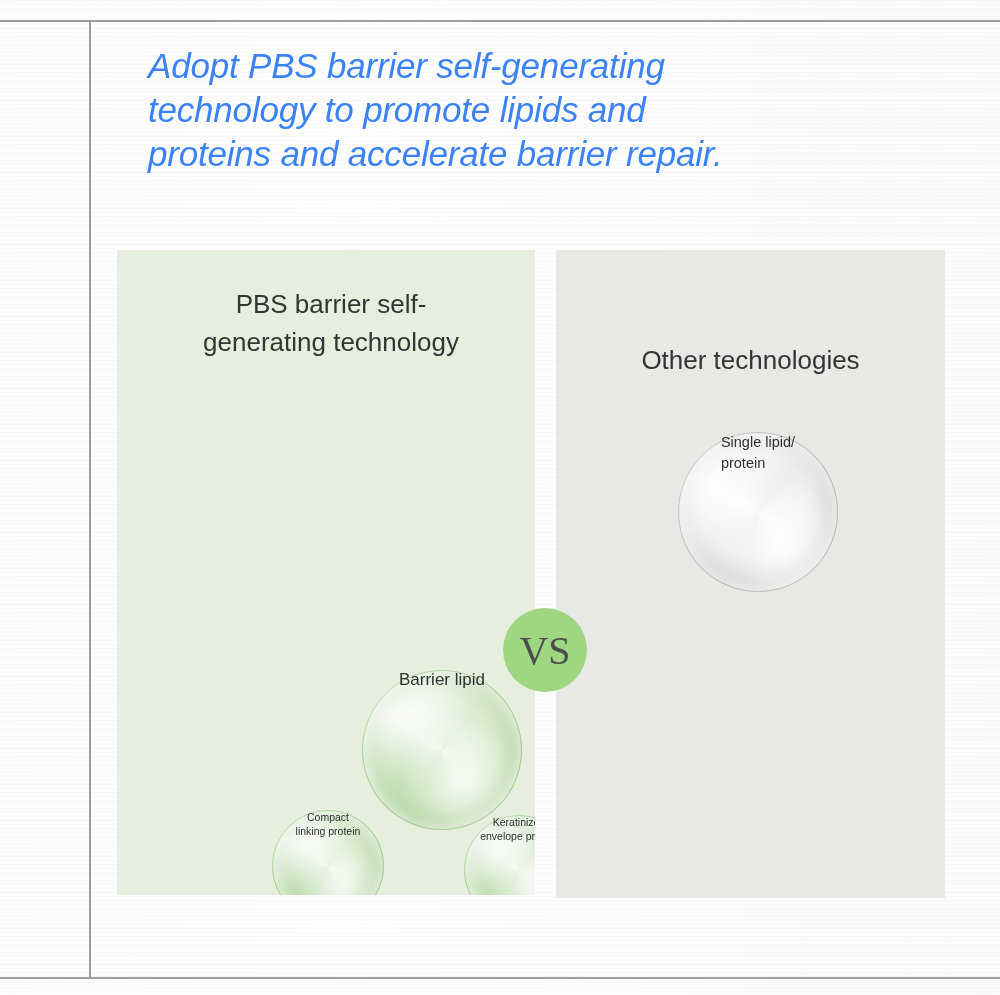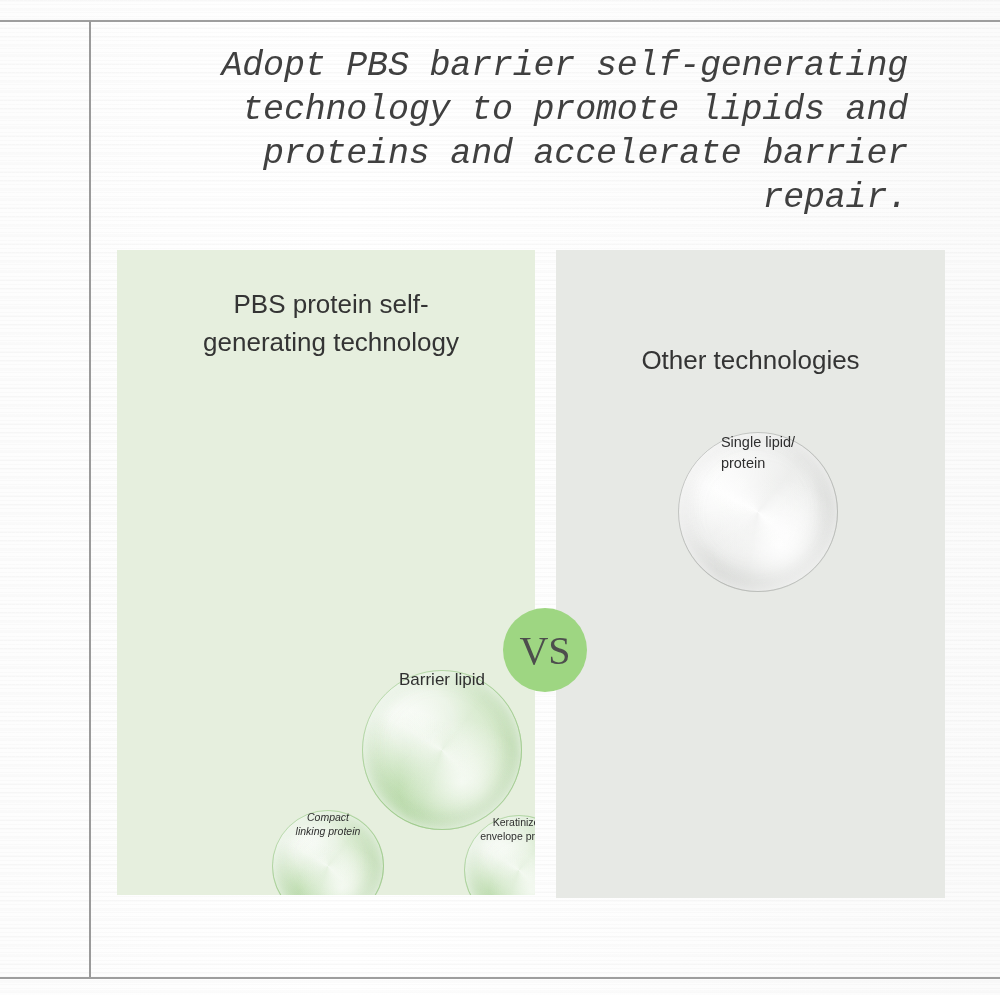--- a/index.html
+++ b/index.html
@@ -28,26 +28,25 @@
 
   
   .rule{position:absolute;background:#a9a9a9;}
   #rule-top{left:0;top:20px;width:1000px;height:1.6px;background:#9e9e9e;}
   #rule-bottom{left:0;top:977px;width:1000px;height:1.6px;background:#9e9e9e;}
   #rule-vert{left:89px;top:21px;width:1.8px;height:957px;background:#9a9a9a;}
 
   
   #heading{
     position:absolute;left:148px;top:44px;width:760px;
-    font-family:Liberation Mono, monospace;
+    font-family:Liberation Sans, sans-serif;
     font-style:italic;font-weight:400;
     font-size:35px;line-height:44px;
-    color:#404040;letter-spacing:-0.2px;
+    color:#3b82f6;letter-spacing:-0.2px;
     white-space:pre-line;
-    text-align:right;
   }
 
   
   .panel{position:absolute;overflow:hidden;}
   #panel-left{left:117px;top:250px;width:418px;height:645px;background:#e6efde;}
   #panel-right{left:556px;top:250px;width:389px;height:648px;background:#e7e9e5;}
 
   .panel-title{
     position:absolute;
     font-family:"Liberation Sans", sans-serif;
@@ -108,21 +107,21 @@
   .drop-clear::after{
     content:"";position:absolute;inset:0;border-radius:50%;
     border:1.6px solid rgba(168,171,166,0.55);
     box-shadow:inset 0 0 18px rgba(255,255,255,0.95);
   }
 
   
   #drop-barrier{left:245px;top:420px;width:160px;height:160px;}
   #drop-barrier .cap{font-size:17px;}
   #drop-compact{left:155px;top:560px;width:112px;height:112px;}
-  #drop-compact .cap{font-size:10.5px;line-height:14px;font-style:italic;}
+  #drop-compact .cap{font-size:10.5px;line-height:14px;}
   #drop-keratin{left:347px;top:565px;width:110px;height:110px;}
   #drop-keratin .cap{font-size:10.5px;line-height:14px;}
   #drop-single{left:678px;top:432px;width:160px;height:160px;}
   #drop-single .cap{font-size:14.5px;line-height:21px;text-align:left;}
 
   
   #vs-badge{
     position:absolute;left:503px;top:608px;width:84px;height:84px;
     border-radius:50%;background:#9ed682;
     display:flex;align-items:center;justify-content:center;
@@ -141,21 +140,21 @@
 <div class="rule" id="rule-top"></div>
 <div class="rule" id="rule-vert"></div>
 <div class="rule" id="rule-bottom"></div>
 
 <div id="heading">Adopt PBS barrier self-generating
 technology to promote lipids and
 proteins and accelerate barrier repair.</div>
 
 <div class="panel" id="panel-left">
 
-  <div class="panel-title" id="title-left">PBS protein self-
+  <div class="panel-title" id="title-left">PBS barrier self-
 generating technology</div>
 
   <div class="droplet drop-green" id="drop-barrier">
     <span class="cap">Barrier lipid</span>
   </div>
 
   <div class="droplet drop-green" id="drop-compact">
     <span class="cap">Compact
 linking protein</span>
   </div>

